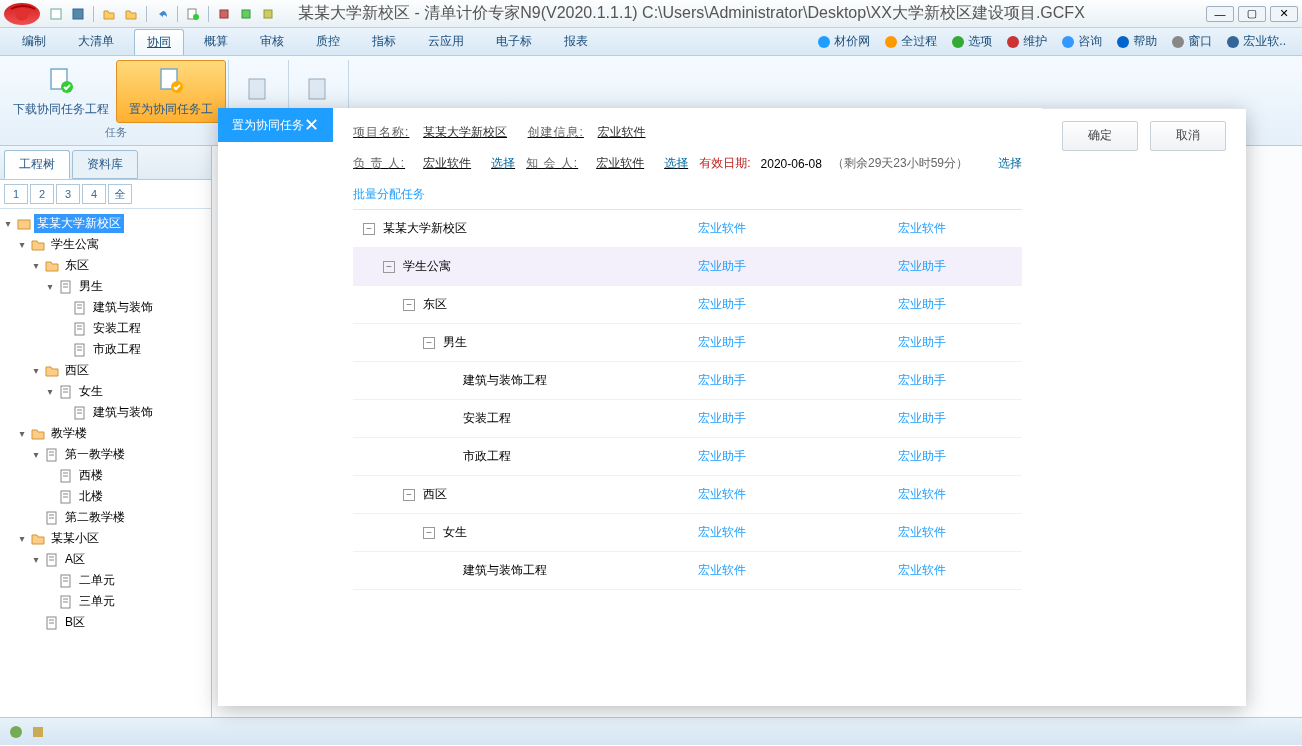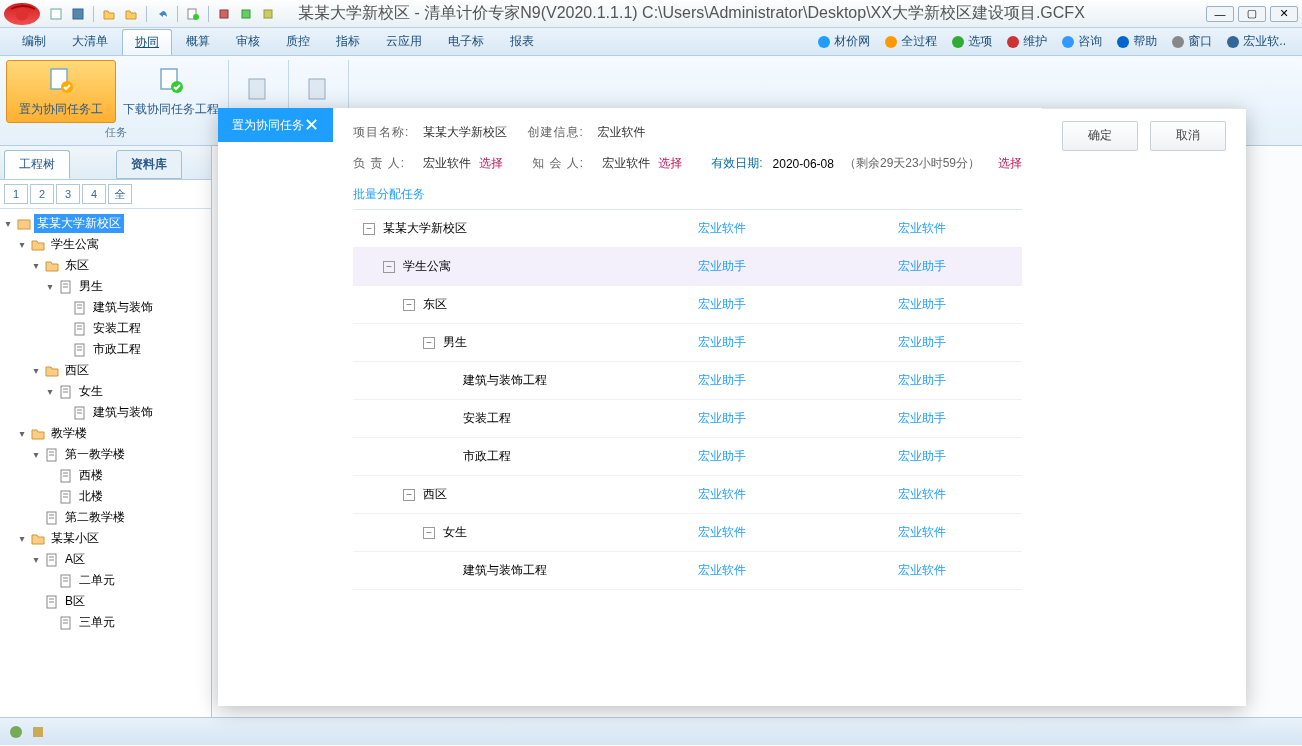--- a/index.html
+++ b/index.html
@@ -11,42 +11,42 @@
 .logo::after{content:"";position:absolute;width:28px;height:14px;border:2px solid #a00;border-color:#a00 transparent transparent;border-radius:50%;top:2px;left:3px;}
 .qat { display: flex; gap: 2px; align-items: center; }
 .qat-btn { width: 20px; height: 20px; display: flex; align-items: center; justify-content: center; cursor: pointer; border-radius:2px;}
 .qat-sep { width: 1px; height: 16px; background: #b0c0d0; margin: 0 3px; }
 .title-text { margin-left: 20px; color: #555; font-size: 16px; flex:1; white-space:nowrap; overflow:hidden;}
 .win-controls { display: flex; gap: 4px; margin-left:auto;}
 .win-btn { width: 28px; height: 16px; border: 1px solid #a0b0c0; background: #f0f5fa; display:flex; align-items:center; justify-content:center; font-size:11px; cursor:pointer; border-radius:2px;}
 
 
 .menubar { height: 28px; background: linear-gradient(#eaf3fb, #d8e8f5); display: flex; align-items: center; padding: 0 10px; border-bottom:1px solid #b5cde0;}
-.menu-left { display: flex; gap: 2px; justify-content: center; }
+.menu-left { display: flex; gap: 8px; justify-content: center; }
 .menu-item { padding: 4px 12px; color: #1a4d7a; cursor: pointer; border-radius:3px 3px 0 0;}
 .menu-item.active { background: linear-gradient(#fff, #f0f6fb); border:1px solid #a0c0d8; border-bottom:none;text-decoration:underline;}
 .menu-right { margin-left: auto; display: flex; gap: 2px; align-items:flex-start;}
 .menu-r-item { padding: 3px 6px; color: #1a4d7a; cursor: pointer; display:flex; align-items:center; gap:3px;}
 .menu-r-item .ico{width:14px;height:14px;display:inline-block;}
 
 
 .ribbon { height: 90px; background: linear-gradient(#f5faff, #e5f0fa); border-bottom: 1px solid #b5cde0; display: flex; padding: 4px; }
 .ribbon-group { display: flex; flex-direction: column; align-items: center; border-right: 1px solid #c5d8e8; padding: 0 2px; }
 .ribbon-btns { display: flex; flex:1;}
 .ribbon-btn { width: 110px; display: flex; flex-direction: column; align-items: center; justify-content: center; padding: 4px; cursor: pointer; border-radius:3px; }
 .ribbon-btn.active { background: linear-gradient(#ffd97a, #ffb030); border:1px solid #e09020;}
 .ribbon-ico { width: 32px; height: 32px; margin-bottom: 4px; }
 .ribbon-label { color: #2a5a8a; font-size:12px;}
 .ribbon-group-label { color: #5a7a9a; font-size: 11px; padding:2px;}
 
 
 .main { display: flex; height: calc(100% - 175px); }
 .sidebar { width: 212px; border-right: 1px solid #b5cde0; background: #fff; display:flex; flex-direction:column;}
-.side-tabs { display: flex; background: linear-gradient(#f0f6fb,#e0ecf5); border-bottom:1px solid #b5cde0; padding:4px 4px 0;gap:44px;}
-.side-tab { padding: 5px 14px; border: 1px solid #a0c0d8; background: #fff; border-radius:3px 3px 0 0; cursor:pointer; color:#2a5a8a; margin-right:2px;font-weight:bold;}
+.side-tabs { display: flex; background: linear-gradient(#f0f6fb,#e0ecf5); border-bottom:1px solid #b5cde0; padding:4px 4px 0;}
+.side-tab { padding: 5px 14px; border: 1px solid #a0c0d8; background: #fff; border-radius:3px 3px 0 0; cursor:pointer; color:#2a5a8a; margin-right:2px;}
 .side-tab:not(.active){background:#e8f0f8;border-bottom:1px solid #a0c0d8;}
 .side-tab.active{border-bottom:1px solid #fff; font-weight:normal;}
 .filter-row { display: flex; padding: 4px; gap: 2px; border-bottom:1px solid #d0e0ec;}
 .filter-btn { width: 24px; height: 20px; border: 1px solid #b0c8da; background: #fff; display:flex; align-items:center; justify-content:center; cursor:pointer; font-size:11px; color:#3a6a9a;}
 .tree { flex:1; overflow:auto; padding: 4px 2px; }
 .tree-node { display: flex; align-items: center; padding: 1px 0; cursor: pointer; white-space:nowrap;}
 .tree-toggle { width: 12px; text-align: center; color: #666; font-size:10px;}
 .tree-ico { width: 14px; height: 14px; margin: 0 3px; display:inline-flex; align-items:center; justify-content:center;}
 .tree-label { padding: 1px 3px; }
 .tree-label.selected { background: #3399ff; color: #fff; }
@@ -59,22 +59,22 @@
 .status-ico{width:16px;height:16px;margin-right:6px;}
 
 
 .modal { position: absolute; left: 218px; top: 108px; width: 1028px; height: 598px; background: #fff; box-shadow: 0 4px 20px rgba(0,0,0,0.25); display:flex; flex-direction:row; z-index:100;}
 .modal-title { height: 34px; background: #1e9fff; color: #fff; display: flex; align-items: center; padding: 0 14px; font-size:13px;}
 .modal-close { margin-left: auto; cursor: pointer; font-size: 18px; }
 .modal-body { flex:1; padding: 16px 20px; display:flex; flex-direction:column; overflow:hidden;}
 .info-row { display: flex; margin-bottom: 14px; align-items:center;}
 .info-label { color: #666; width: 70px; letter-spacing:1px;}
 .info-value { color: #333; }
-.info-link { color: #be185d; cursor: pointer; margin-left: 8px; }
-.info-col { flex: 1; display:flex; align-items:flex-end;}
+.info-link { color: #0369a1; cursor: pointer; margin-left: 20px; }
+.info-col { flex: 1; display:flex; align-items:flex-end;text-decoration:underline;}
 .info-right { margin-left:auto; display:flex; align-items:center; gap:10px;}
 .batch-link { text-align: left; color: #1e9fff; cursor: pointer; margin-bottom:6px;}
 .task-table { flex:1; border-top:1px solid #e0e6ec; overflow-y:auto;}
 .task-header { display: flex; background: #f5f8fb; border-bottom:1px solid #e0e6ec; padding: 10px 0;}
 .col-info { flex: 1; text-align: center; color:#555;}
 .col-editor { width: 200px; text-align: center; color:#555;}
 .col-reviewer { width: 200px; text-align: center; color:#555;}
 .task-row { display: flex; border-bottom: 1px solid #eef2f6; padding: 10px 0; align-items:center;}
 .task-row.hl { background: #f4f0fb; }
 .task-name { flex: 1; display:flex; align-items:center;}
@@ -234,35 +234,35 @@
           </svg>
         </span>
         <span>宏业软..</span>
       </div>
     </div>
 </div>
 
 <div class="ribbon">
   <div class="ribbon-group">
     <div class="ribbon-btns" id="ribbon-btns">
+        <div class="ribbon-btn">
+          <svg class="ribbon-ico" viewBox="0 0 32 32">
+            <rect x="6" y="4" width="16" height="20" fill="#fff" stroke="#7ac" stroke-width="1.5"></rect>
+            <circle cx="22" cy="22" r="6" fill="#3c3"></circle>
+            <path d="M19 22l2 2 4-4" stroke="#fff" fill="none" stroke-width="2"></path>
+          </svg>
+          <span class="ribbon-label">下载协同任务工程</span>
+        </div>
         <div class="ribbon-btn active">
           <svg class="ribbon-ico" viewBox="0 0 32 32">
             <rect x="6" y="4" width="16" height="20" fill="#fff" stroke="#7ac" stroke-width="1.5"></rect>
             <circle cx="22" cy="22" r="6" fill="#fa0"></circle>
             <path d="M19 22l2 2 4-4" stroke="#fff" fill="none" stroke-width="2"></path>
           </svg>
           <span class="ribbon-label">置为协同任务工</span>
-        </div>
-        <div class="ribbon-btn">
-          <svg class="ribbon-ico" viewBox="0 0 32 32">
-            <rect x="6" y="4" width="16" height="20" fill="#fff" stroke="#7ac" stroke-width="1.5"></rect>
-            <circle cx="22" cy="22" r="6" fill="#3c3"></circle>
-            <path d="M19 22l2 2 4-4" stroke="#fff" fill="none" stroke-width="2"></path>
-          </svg>
-          <span class="ribbon-label">下载协同任务工程</span>
         </div>
       </div>
     <div class="ribbon-group-label">任务</div>
   </div>
   <div class="ribbon-group" style="flex:0 0 60px;">
     <div class="ribbon-btns">
         <div class="ribbon-btn" style="width:50px;">
           <svg class="ribbon-ico" viewBox="0 0 32 32">
             <rect x="6" y="4" width="16" height="20" fill="#dde8f2" stroke="#9ab"></rect>
           </svg>
@@ -475,41 +475,41 @@
           <span class="tree-toggle"></span>
           <span class="tree-ico">
             <svg width="14" height="14">
               <rect x="2" y="1" width="9" height="12" fill="#fff" stroke="#888"></rect>
               <line x1="4" y1="4" x2="9" y2="4" stroke="#888"></line>
               <line x1="4" y1="7" x2="9" y2="7" stroke="#888"></line>
             </svg>
           </span>
           <span class="tree-label">二单元</span>
         </div>
+        <div class="tree-node indent-3">
+          <span class="tree-toggle"></span>
+          <span class="tree-ico">
+            <svg width="14" height="14">
+              <rect x="2" y="1" width="9" height="12" fill="#fff" stroke="#888"></rect>
+              <line x1="4" y1="4" x2="9" y2="4" stroke="#888"></line>
+              <line x1="4" y1="7" x2="9" y2="7" stroke="#888"></line>
+            </svg>
+          </span>
+          <span class="tree-label">三单元</span>
+        </div>
         <div class="tree-node indent-2">
           <span class="tree-toggle"></span>
           <span class="tree-ico">
             <svg width="14" height="14">
               <rect x="2" y="1" width="9" height="12" fill="#fff" stroke="#888"></rect>
               <line x1="4" y1="4" x2="9" y2="4" stroke="#888"></line>
               <line x1="4" y1="7" x2="9" y2="7" stroke="#888"></line>
             </svg>
           </span>
           <span class="tree-label">B区</span>
-        </div>
-        <div class="tree-node indent-3">
-          <span class="tree-toggle"></span>
-          <span class="tree-ico">
-            <svg width="14" height="14">
-              <rect x="2" y="1" width="9" height="12" fill="#fff" stroke="#888"></rect>
-              <line x1="4" y1="4" x2="9" y2="4" stroke="#888"></line>
-              <line x1="4" y1="7" x2="9" y2="7" stroke="#888"></line>
-            </svg>
-          </span>
-          <span class="tree-label">三单元</span>
         </div>
       </div>
   </div>
   <div class="content"></div>
 </div>
 
 <div class="statusbar">
   <svg class="status-ico" viewBox="0 0 16 16">
       <circle cx="8" cy="8" r="6" fill="#7a5"></circle>
     </svg>
@@ -545,21 +545,21 @@
         <span class="info-label">负 责 人:</span>
         <span class="info-value">宏业软件</span>
         <span class="info-link">选择</span>
       </div>
       <div class="info-col">
         <span class="info-label">知 会 人:</span>
         <span class="info-value">宏业软件</span>
         <span class="info-link">选择</span>
       </div>
       <div class="info-right">
-        <span style="color:#0369a1;">有效日期:</span>
+        <span style="color:#b91c1c;">有效日期:</span>
         <span>2020-06-08</span>
         <span style="color:#666;">（剩余29天23小时59分）</span>
         <span class="info-link">选择</span>
       </div>
     </div>
     <div class="batch-link">批量分配任务</div>
     <div class="task-table" id="task-table">
         <div class="task-row">
           <div class="task-name pad-0">
             <span class="task-toggle">−</span>

